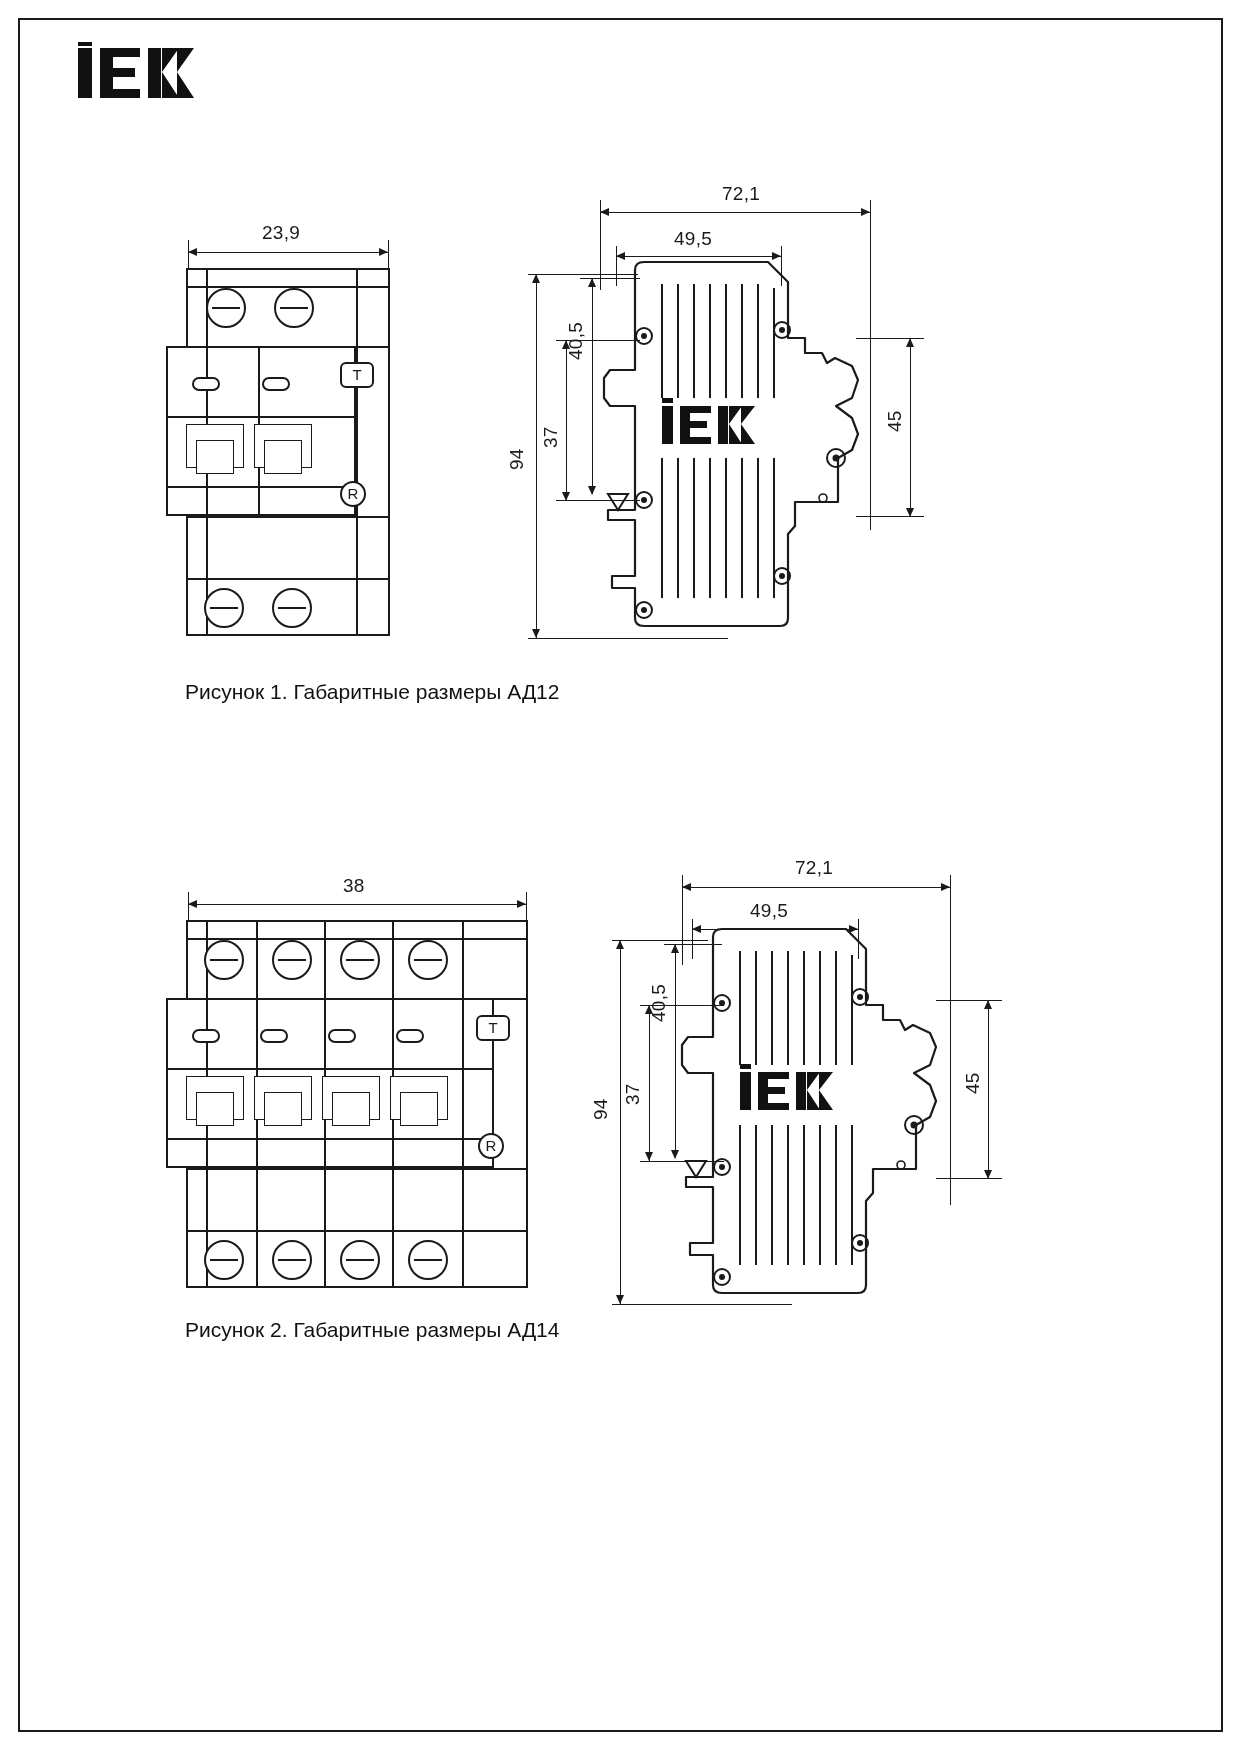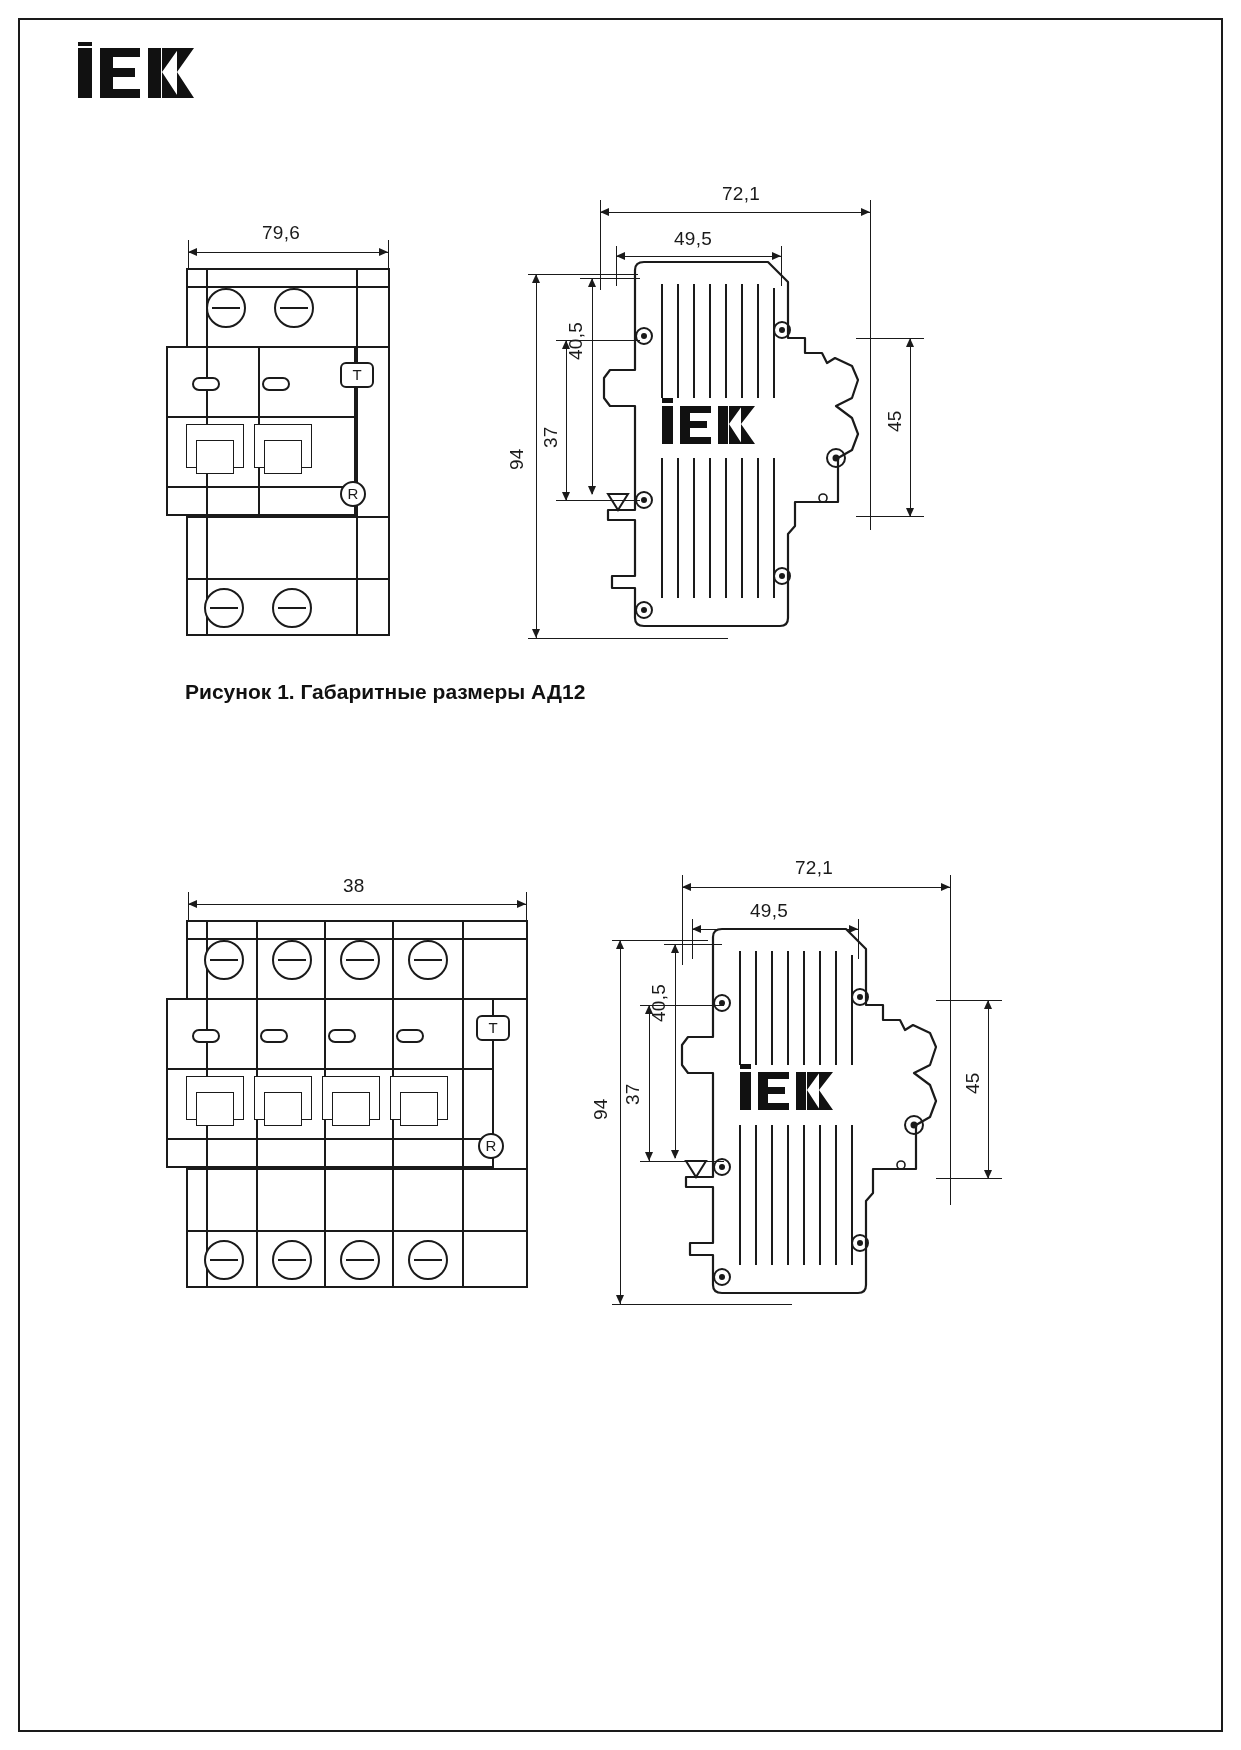--- a/index.html
+++ b/index.html
@@ -144,21 +144,21 @@
       <g fill="#111">
         <rect x="70" y="6" width="13" height="50"></rect>
         <polygon points="84,6 101,6 84,30 101,56 84,56 84,31"></polygon>
         <polygon points="99,6 116,6 99,30 116,56 99,56 99,31"></polygon>
       </g>
     </svg>
   </div>
 
   <div class="fig" style="left:0;top:0;width:1241px;height:720px;">
 
-    <div class="dim-text" style="left:262px;top:222px;">79,6</div>
+    <div class="dim-text" style="left:262px;top:222px;">23,9</div>
     <div class="ln h1px" style="left:188px;top:252px;width:200px;"></div>
     <div class="arrowL" style="left:188px;top:248px;"></div>
     <div class="arrowR" style="left:379px;top:248px;"></div>
     <div class="ln v1px" style="left:188px;top:240px;height:50px;"></div>
     <div class="ln v1px" style="left:388px;top:240px;height:50px;"></div>
 
     <div class="box" style="left:186px;top:268px;width:204px;height:368px;"></div>
 
     <div class="ln h2px" style="left:186px;top:286px;width:204px;"></div>
     <div class="ln h2px" style="left:186px;top:346px;width:204px;"></div>
@@ -285,21 +285,21 @@
           <rect x="28" y="39" width="21" height="7"></rect>
         </g>
         <g fill="#111">
           <rect x="56" y="8" width="10" height="38"></rect>
           <polygon points="67,8 80,8 67,26 80,46 67,46 67,27"></polygon>
           <polygon points="79,8 93,8 79,26 93,46 79,46 79,27"></polygon>
         </g>
       </svg>
     </div>
 
-    <div class="caption" style="left:185px;top:680px;font-weight:bold;">Рисунок 1. Габаритные размеры АД12</div>
+    <div class="caption" style="left:185px;top:680px;">Рисунок 1. Габаритные размеры АД12</div>
   </div>
 
   <div class="fig" style="left:0;top:0;width:1241px;height:1750px;">
 
     <div class="dim-text" style="left:343px;top:875px;">38</div>
     <div class="ln h1px" style="left:188px;top:904px;width:338px;"></div>
     <div class="arrowL" style="left:188px;top:900px;"></div>
     <div class="arrowR" style="left:517px;top:900px;"></div>
     <div class="ln v1px" style="left:188px;top:892px;height:50px;"></div>
     <div class="ln v1px" style="left:526px;top:892px;height:50px;"></div>
@@ -444,15 +444,16 @@
           <rect x="28" y="39" width="21" height="7"></rect>
         </g>
         <g fill="#111">
           <rect x="56" y="8" width="10" height="38"></rect>
           <polygon points="67,8 80,8 67,26 80,46 67,46 67,27"></polygon>
           <polygon points="79,8 93,8 79,26 93,46 79,46 79,27"></polygon>
         </g>
       </svg>
     </div>
 
+    <div class="caption" style="left:185px;top:1318px;">Рисунок 2. Габаритные размеры АД14</div>
   </div>
 
 </div>
 
 </body></html>

